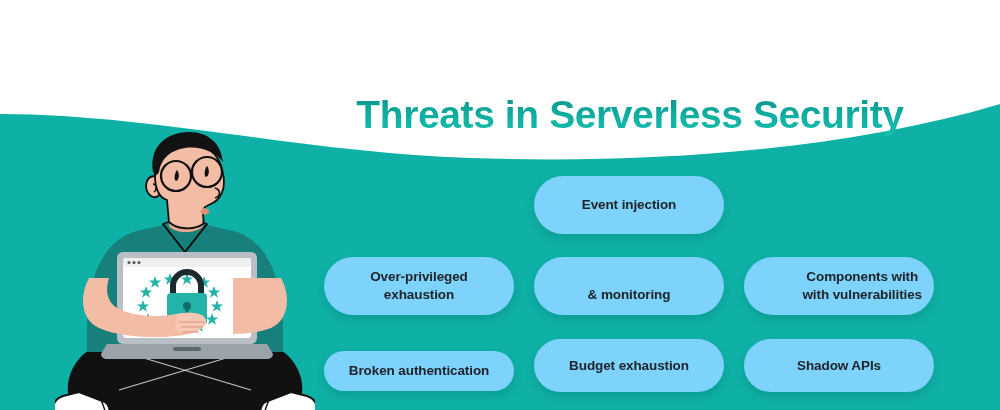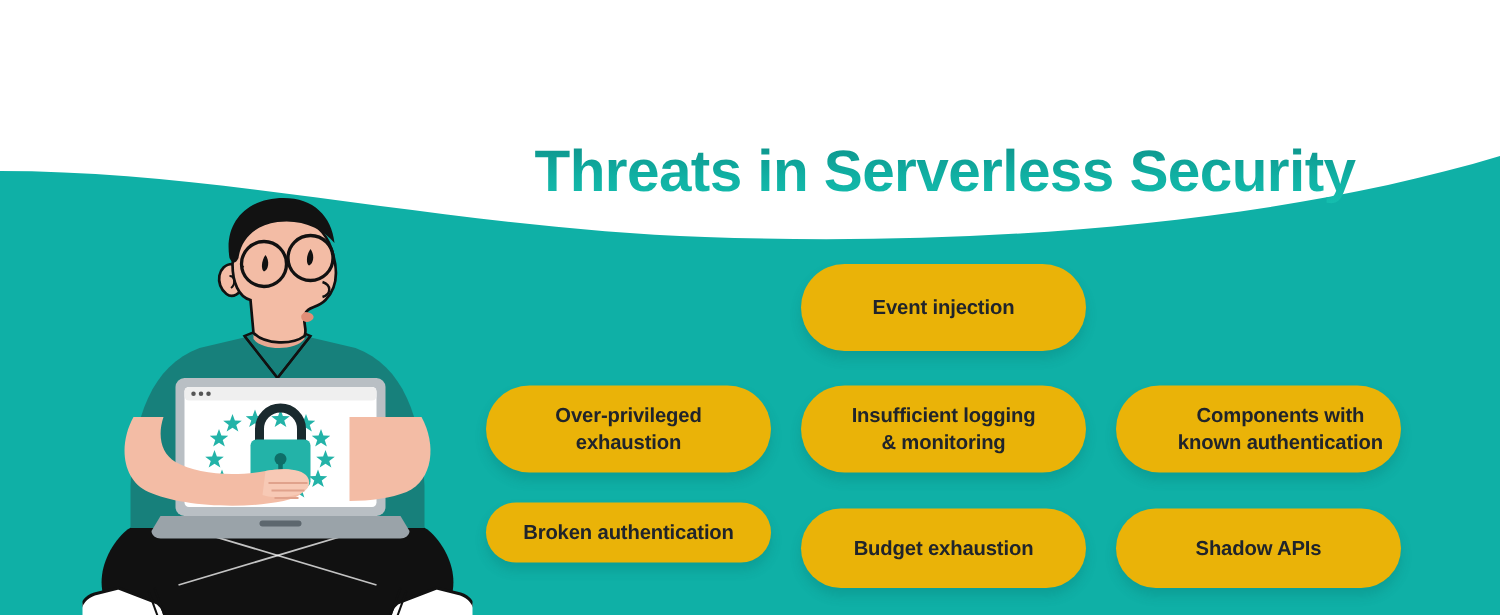--- a/index.html
+++ b/index.html
@@ -54,21 +54,21 @@
     position: absolute;
     left: 55px;
     top: 80px;
     width: 260px;
     height: 300px;
   }
 
   
   .card {
     position: absolute;
-    background: #eab308;
+    background: #7dd3fc;
     border-radius: 32px;
     box-shadow: 0 5px 8px rgba(0, 80, 76, 0.18);
     display: flex;
     align-items: center;
     justify-content: center;
     text-align: center;
     box-sizing: border-box;
     padding: 20px 12px;
   }
   .card-label {
@@ -76,21 +76,21 @@
     font-weight: bold;
     color: #20242B;
     line-height: 18px;
     letter-spacing: -0.1px;
   }
 
   #card-event-injection   { left: 534px; top: 128px; width: 190px; height: 58px; }
   #card-over-privileged   { left: 324px; top: 209px; width: 190px; height: 58px; }
   #card-insufficient-log  { left: 534px; top: 209px; width: 190px; height: 58px; }
   #card-components-known  { left: 744px; top: 209px; width: 190px; height: 58px; justify-content: flex-end; }
-  #card-broken-auth       { left: 324px; top: 287px; width: 190px; height: 39px; }
+  #card-broken-auth       { left: 324px; top: 303px; width: 190px; height: 39px; }
   #card-budget-exhaustion { left: 534px; top: 291px; width: 190px; height: 53px; }
   #card-shadow-apis       { left: 744px; top: 291px; width: 190px; height: 53px; }
 </style>
 </head>
 <body>
 
 <div id="stage">
 
   <svg id="bg-wave" viewBox="0 0 1000 410" preserveAspectRatio="none">
     <path d="M0,66 C150,66 300,104 470,110 C640,116 840,104 1000,56 L1000,410 L0,410 Z" fill="#0FB0A6"></path>
@@ -212,29 +212,29 @@
 
   <div class="card" id="card-over-privileged">
     <span class="card-label">
       <span>Over-privileged</span><br>
       <span>exhaustion</span>
     </span>
   </div>
 
   <div class="card" id="card-insufficient-log">
     <span class="card-label">
-      <span>Insufficient logging</span><br>
+      <br>
       <span>&amp; monitoring</span>
     </span>
   </div>
 
   <div class="card" id="card-components-known">
     <span class="card-label">
       <span>Components with</span><br>
-      <span>known authentication</span>
+      <span>with vulnerabilities</span>
     </span>
   </div>
 
   <div class="card" id="card-broken-auth">
     <span class="card-label">Broken authentication</span>
   </div>
 
   <div class="card" id="card-budget-exhaustion">
     <span class="card-label">Budget exhaustion</span>
   </div>

